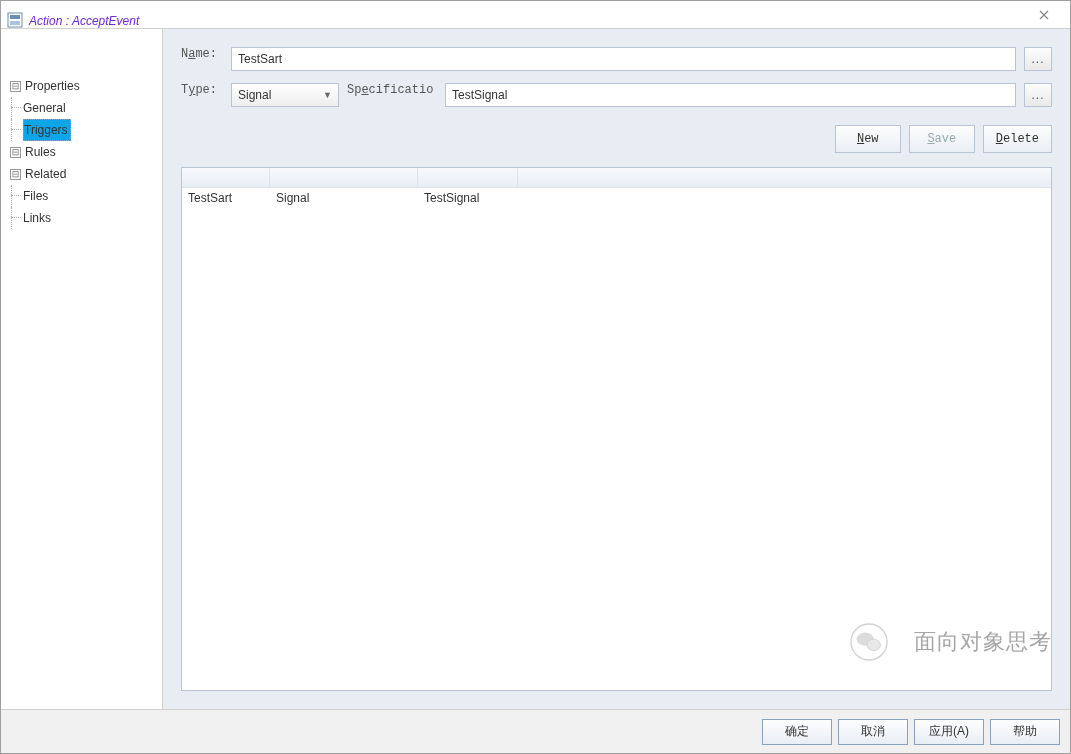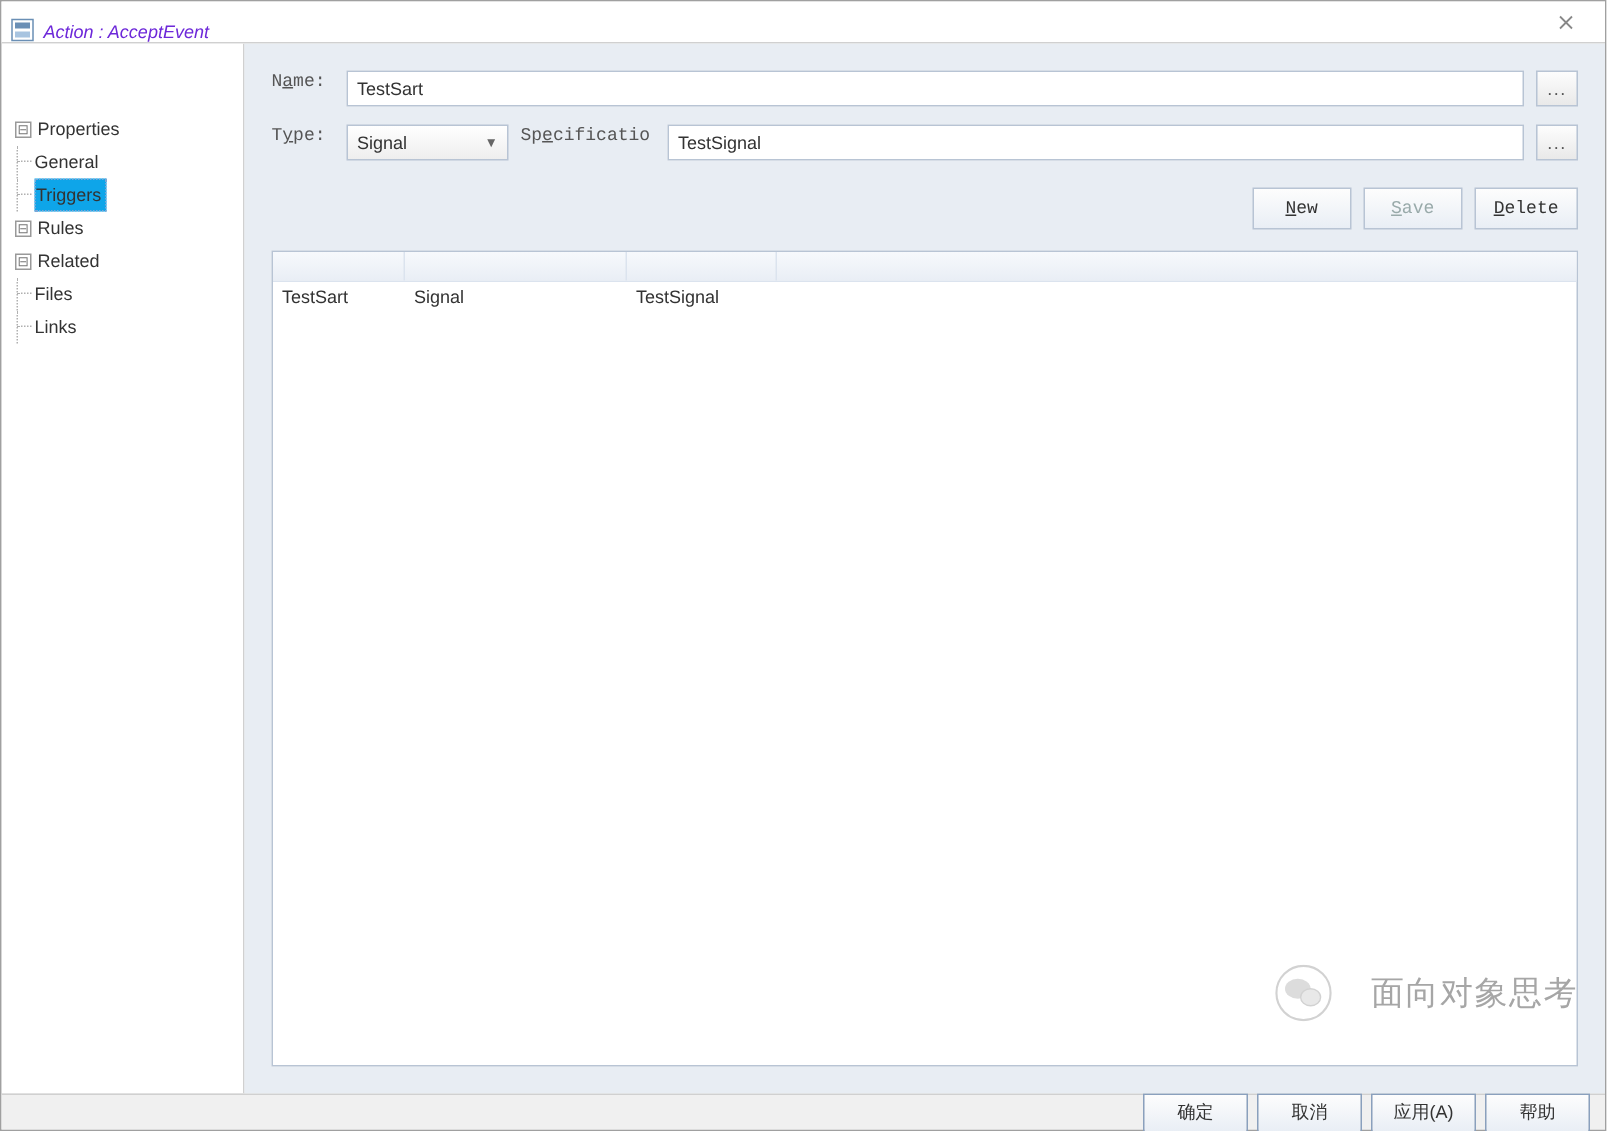--- a/index.html
+++ b/index.html
@@ -191,21 +191,21 @@
       display:flex;
       height: 20px;
       align-items:center;
       color:#333;
     }
     .cell { padding: 0 6px; }
     .c1 { width: 88px; }
     .c2 { width: 148px; }
     .c3 { width: 100px; }
     .footer {
-      height: 24px;
+      height: 44px;
       border-top: 1px solid #d0d0d0;
       background:#f0f0f0;
       display:flex;
       align-items:center;
       justify-content: flex-end;
       gap: 6px;
       padding: 0 10px;
     }
     .fbtn {
       min-width: 70px;

